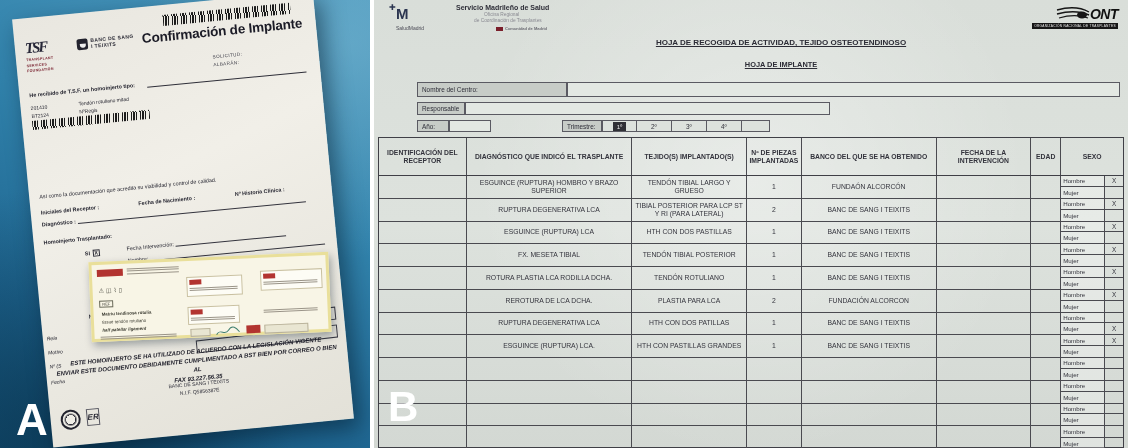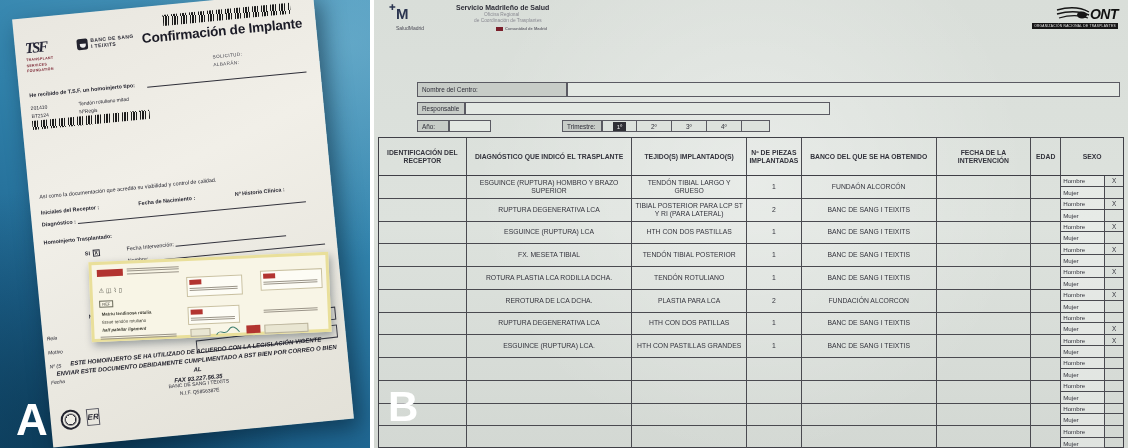--- a/index.html
+++ b/index.html
@@ -266,20 +266,22 @@
           <path d="M1 4 C12 1, 24 1, 33 6" fill="none" stroke="#161616" stroke-width="1.4"></path>
           <path d="M1 8 C12 5, 24 5, 33 9" fill="none" stroke="#161616" stroke-width="1.6"></path>
           <path d="M3 12 C13 9, 24 9, 32 12" fill="none" stroke="#161616" stroke-width="1.2"></path>
           <ellipse cx="26" cy="9" rx="5" ry="3.4" fill="#161616"></ellipse>
         </svg>
         <span class="ont-txt">ONT</span>
       </div>
       <div class="ont-strip">ORGANIZACIÓN NACIONAL DE TRASPLANTES</div>
     </div>
 
+    <div class="btitle" style="top:38px;font-size:8px;">HOJA DE RECOGIDA DE ACTIVIDAD, TEJIDO OSTEOTENDINOSO</div>
+    <div class="btitle" style="top:60px;font-size:7.4px;">HOJA DE IMPLANTE</div>
 
     <div class="glabel" style="position:absolute;left:43px;top:82px;width:150px;height:15px;">Nombre del Centro:</div>
     <div class="ginput" style="position:absolute;left:193px;top:82px;width:553px;height:15px;"></div>
 
     <div class="glabel" style="position:absolute;left:43px;top:102px;width:48px;height:13px;">Responsable</div>
     <div class="ginput" style="position:absolute;left:91px;top:102px;width:365px;height:13px;"></div>
 
     <div class="glabel" style="position:absolute;left:43px;top:120px;width:32px;height:12px;">Año:</div>
     <div class="ginput" style="position:absolute;left:75px;top:120px;width:42px;height:12px;"></div>
 

